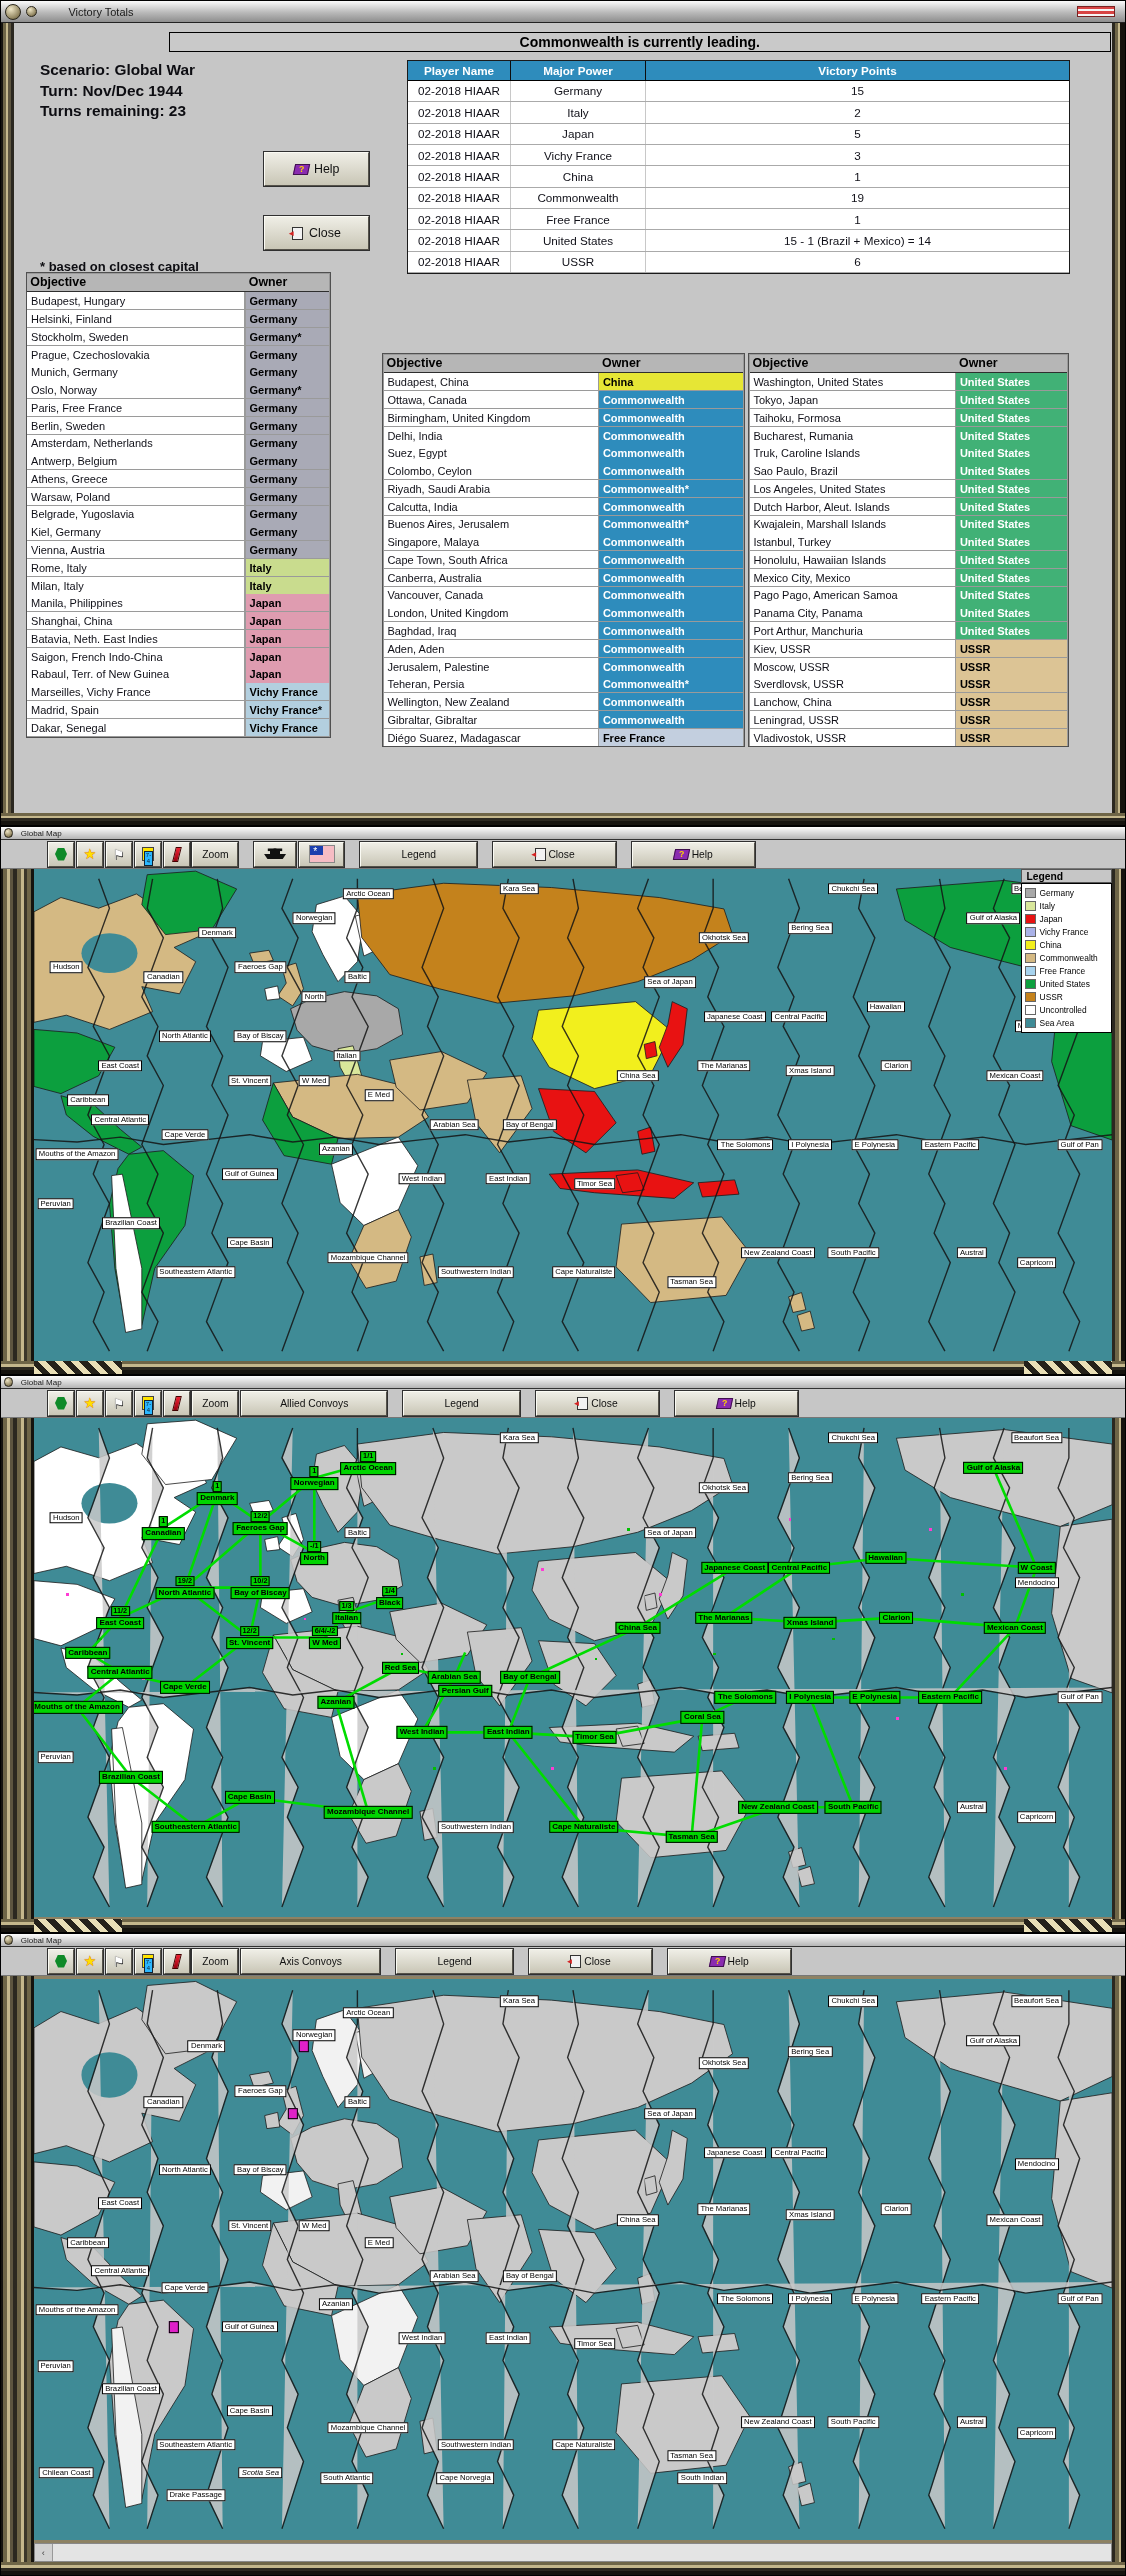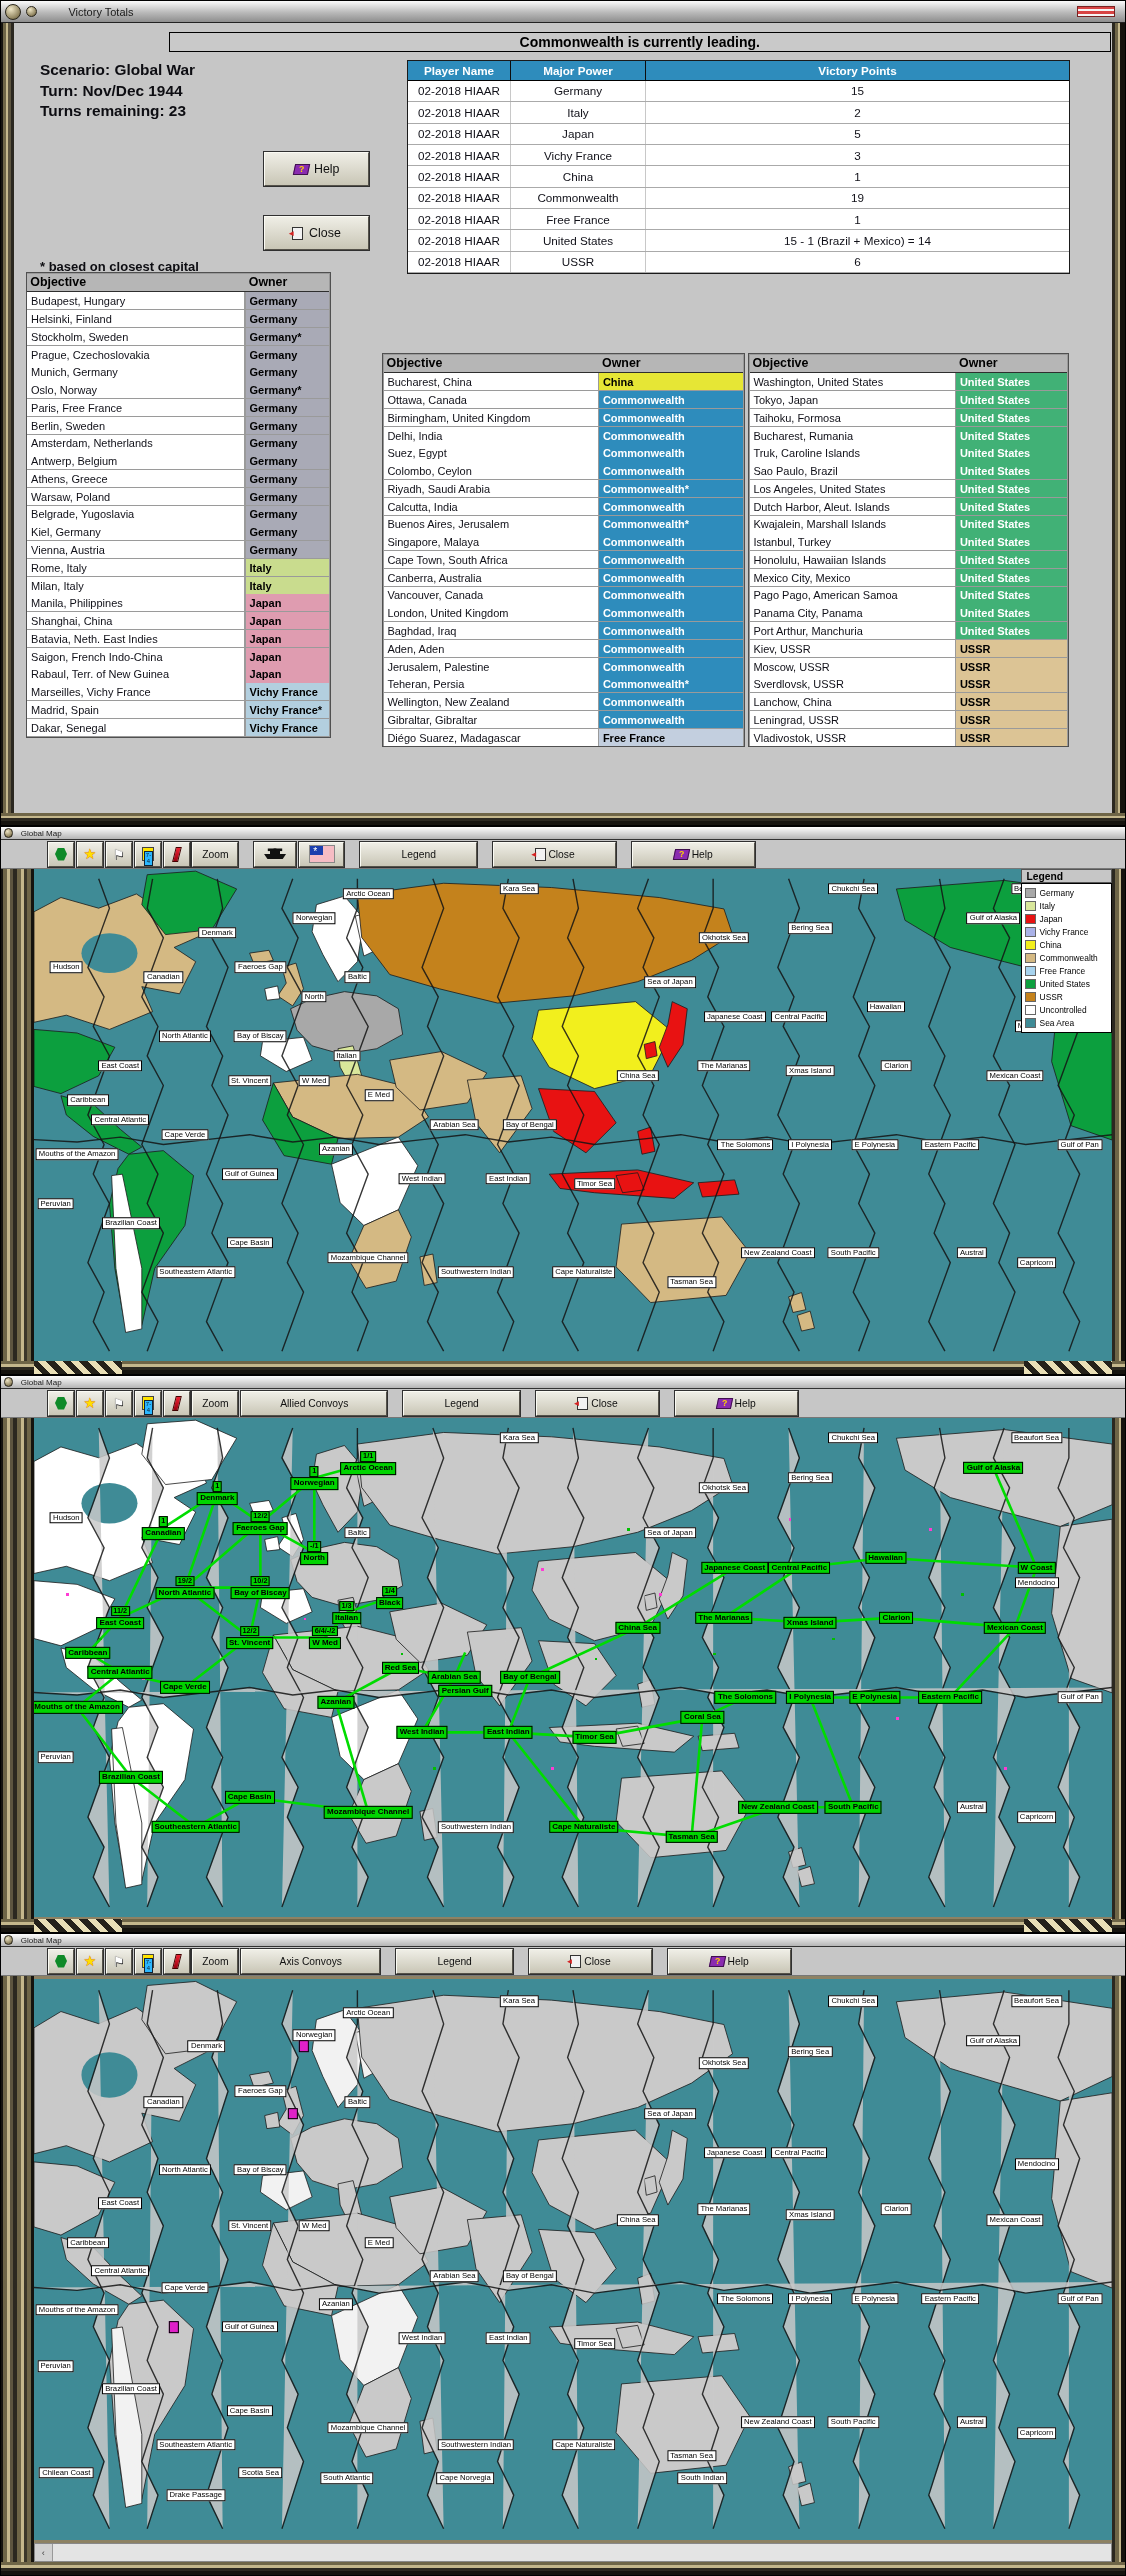--- a/index.html
+++ b/index.html
@@ -321,21 +321,21 @@
             <div class="ot-obj">Dakar, Senegal</div>
             <div class="ot-own" style="background: rgb(179, 207, 223); color: rgb(0, 0, 0);">Vichy France</div>
           </div>
         </div>
       <div class="obj-table" id="obj-table-1">
           <div class="ot-head">
             <span style="width: 214px;">Objective</span>
             <span>Owner</span>
           </div>
           <div class="ot-row">
-            <div class="ot-obj">Bucharest, China</div>
+            <div class="ot-obj">Budapest, China</div>
             <div class="ot-own" style="background: rgb(230, 230, 53); color: rgb(0, 0, 0);">China</div>
           </div>
           <div class="ot-row">
             <div class="ot-obj">Ottawa, Canada</div>
             <div class="ot-own" style="background: rgb(46, 140, 188); color: rgb(255, 255, 255);">Commonwealth</div>
           </div>
           <div class="ot-row">
             <div class="ot-obj">Birmingham, United Kingdom</div>
             <div class="ot-own" style="background: rgb(46, 140, 188); color: rgb(255, 255, 255);">Commonwealth</div>
           </div>
@@ -1186,21 +1186,21 @@
         <div class="sea-label" style="left: 31%; top: 80%;">Mozambique Channel</div>
         <div class="sea-label" style="left: 41%; top: 83%;">Southwestern Indian</div>
         <div class="sea-label" style="left: 51%; top: 83%;">Cape Naturaliste</div>
         <div class="sea-label" style="left: 61%; top: 85%;">Tasman Sea</div>
         <div class="sea-label" style="left: 69%; top: 79%;">New Zealand Coast</div>
         <div class="sea-label" style="left: 76%; top: 79%;">South Pacific</div>
         <div class="sea-label" style="left: 87%; top: 79%;">Austral</div>
         <div class="sea-label" style="left: 93%; top: 81%;">Capricorn</div>
         <div class="sea-label" style="left: 3%; top: 88%;">Chilean Coast</div>
         <div class="sea-label" style="left: 15%; top: 92%;">Drake Passage</div>
-        <div class="sea-label" style="left: 21%; top: 88%;">Scotia Sea</div>
+        <div class="sea-label" style="left: 21%; top: 88%; font-style: italic;">Scotia Sea</div>
         <div class="sea-label" style="left: 29%; top: 89%;">South Atlantic</div>
         <div class="sea-label" style="left: 40%; top: 89%;">Cape Norvegia</div>
         <div class="sea-label" style="left: 62%; top: 89%;">South Indian</div>
         <div class="conv-marker" style="left: 25%; top: 12%;"></div>
         <div class="conv-marker" style="left: 24%; top: 24%;"></div>
         <div class="conv-marker" style="left: 13%; top: 62%;"></div>
       </div>
     <div class="hscroll">
       <div class="hs-btn">‹</div>
     </div>

